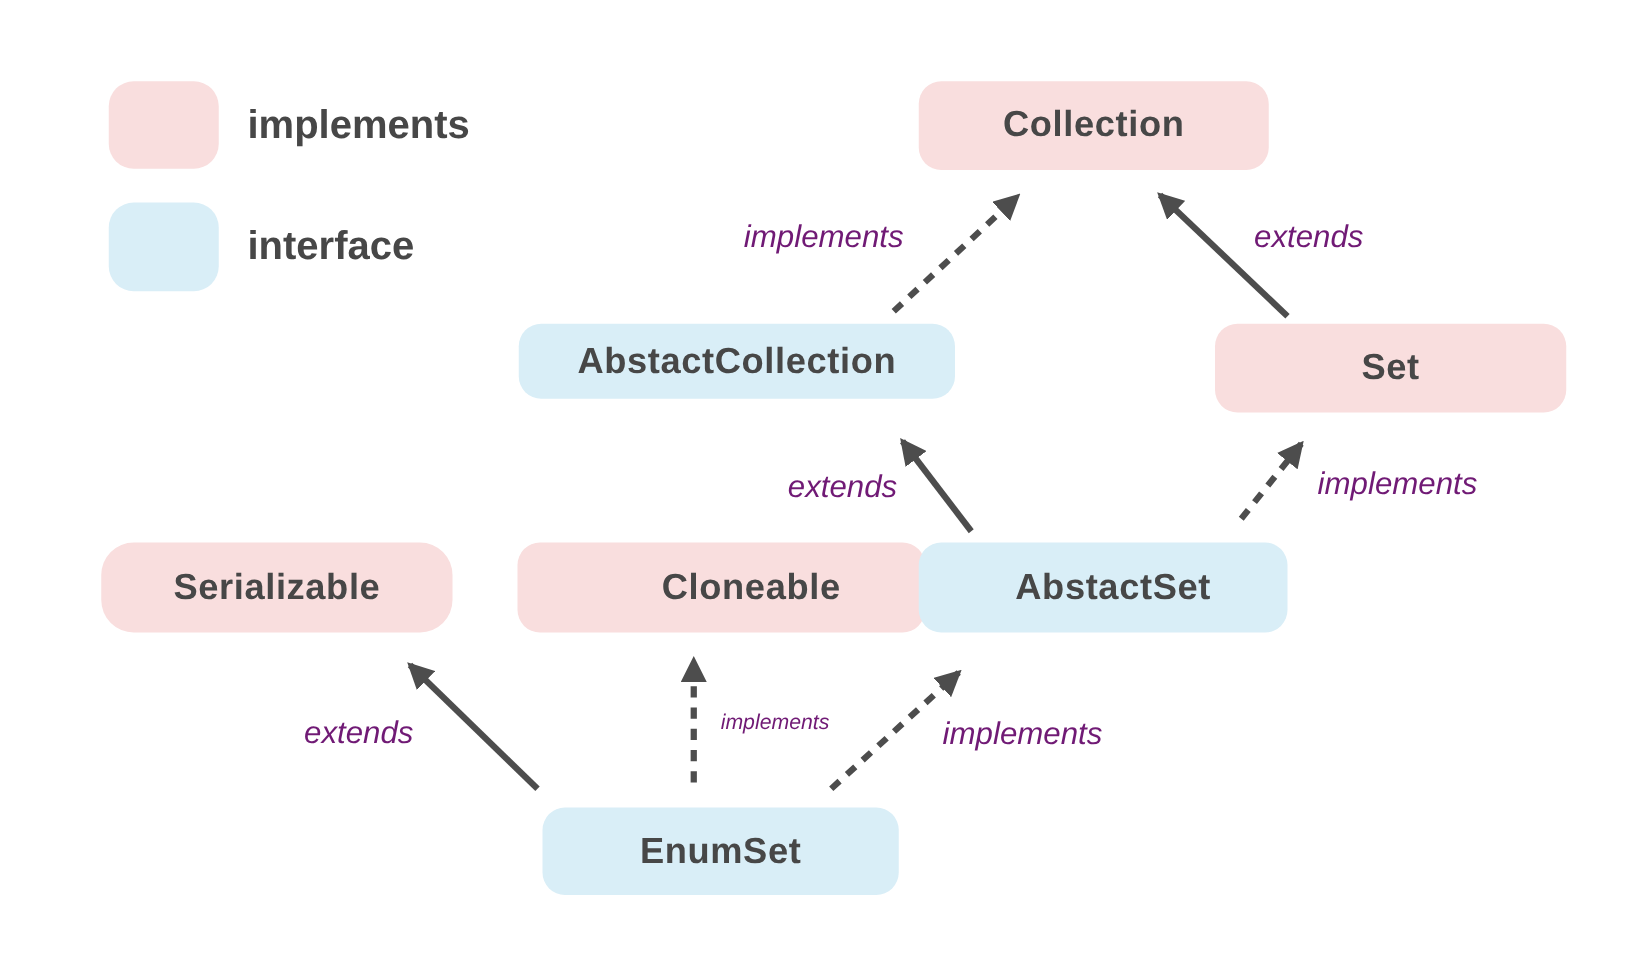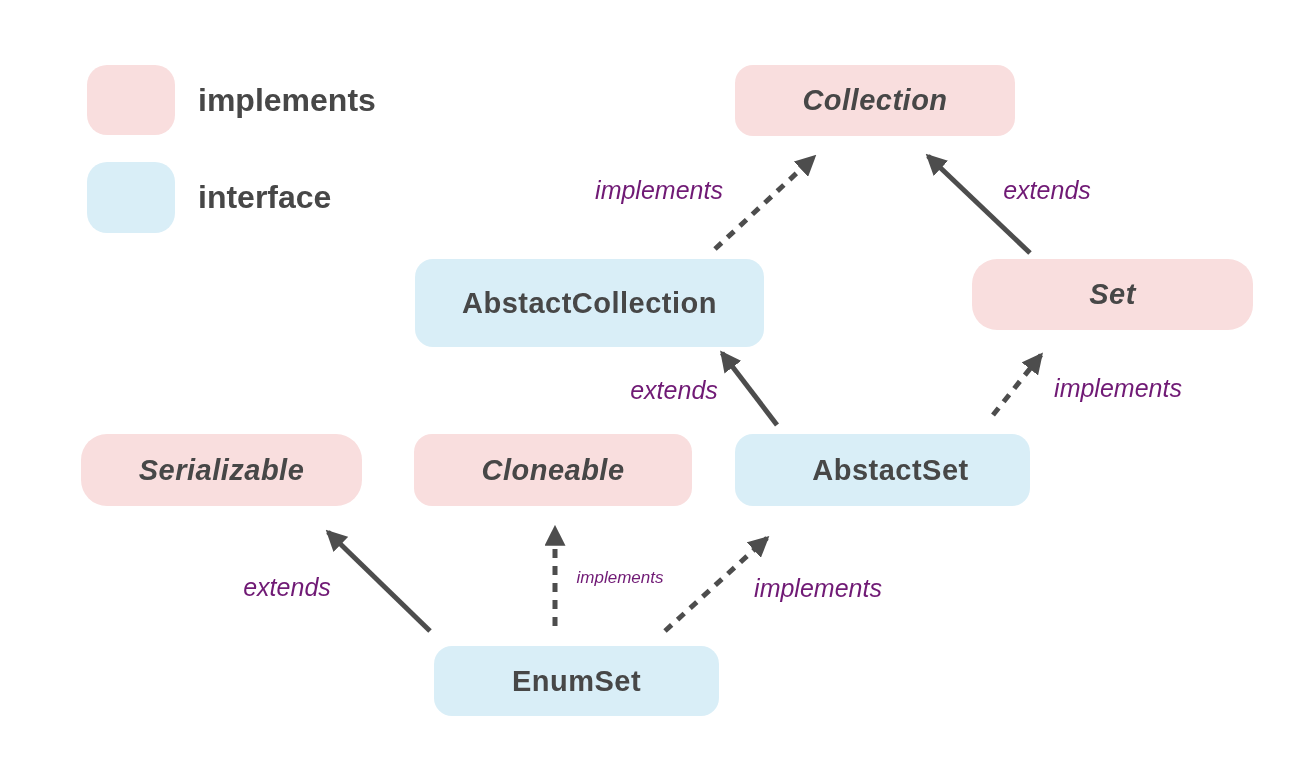--- a/index.html
+++ b/index.html
@@ -28,21 +28,21 @@
     display: flex;
     align-items: center;
     justify-content: center;
     border-radius: 18px;
     font-size: 29px;
     font-weight: 700;
     color: #474747;
     letter-spacing: 0.5px;
     white-space: nowrap;
   }
-  .node.interface { background: #f9dede; font-style: italic; }
+  .node.interface { background: #f9dede; }
   .node.abstract  { background: #d9eef7; }
   .swatch {
     position: absolute;
     border-radius: 20px;
   }
   .swatch.interface { background: #f9dede; }
   .swatch.abstract  { background: #d9eef7; }
   .legend-label {
     position: absolute;
     font-size: 32px;
@@ -88,24 +88,24 @@
 
     <line x1="665" y1="631" x2="767" y2="538" stroke="#4d4d4d" stroke-width="5" stroke-dasharray="9 8" marker-end="url(#arrowhead)"></line>
   </svg>
 
   <div class="swatch interface" style="left:87px; top:65px; width:88px; height:70px;"></div>
   <div class="legend-label" style="left:198px; top:100px;">implements</div>
   <div class="swatch abstract" style="left:87px; top:162px; width:88px; height:71px;"></div>
   <div class="legend-label" style="left:198px; top:197px;">interface</div>
 
   <div class="node interface" style="left:735px; top:65px; width:280px; height:71px;">Collection</div>
-  <div class="node abstract" style="left:415px; top:259px; width:349px; height:88px;">AbstactCollection</div>
-  <div class="node interface" style="left:972px; top:259px; width:281px; height:71px;border-radius:25px;">Set</div>
+  <div class="node abstract" style="left:415px; top:259px; width:349px; height:60px;">AbstactCollection</div>
+  <div class="node interface" style="left:972px; top:259px; width:281px; height:71px;">Set</div>
   <div class="node interface" style="left:81px; top:434px; width:281px; height:72px;border-radius:26px;">Serializable</div>
-  <div class="node interface" style="left:414px; top:434px; width:278px; height:72px;">Cloneable</div>
+  <div class="node interface" style="left:414px; top:434px; width:278px; height:72px;padding-left:48px;">Cloneable</div>
   <div class="node abstract" style="left:735px; top:434px; width:279px; height:72px;padding-left:16px;">AbstactSet</div>
   <div class="node abstract" style="left:410px; top:646px; width:285px; height:70px;margin-left:24px;">EnumSet</div>
 
   <div class="edge-label" style="left:659px; top:190px;">implements</div>
   <div class="edge-label" style="left:1047px; top:190px;">extends</div>
   <div class="edge-label" style="left:674px; top:390px;">extends</div>
   <div class="edge-label" style="left:1118px; top:388px;">implements</div>
   <div class="edge-label" style="left:287px; top:587px;">extends</div>
   <div class="edge-label small" style="left:620px; top:578px;">implements</div>
   <div class="edge-label" style="left:818px; top:588px;">implements</div>

